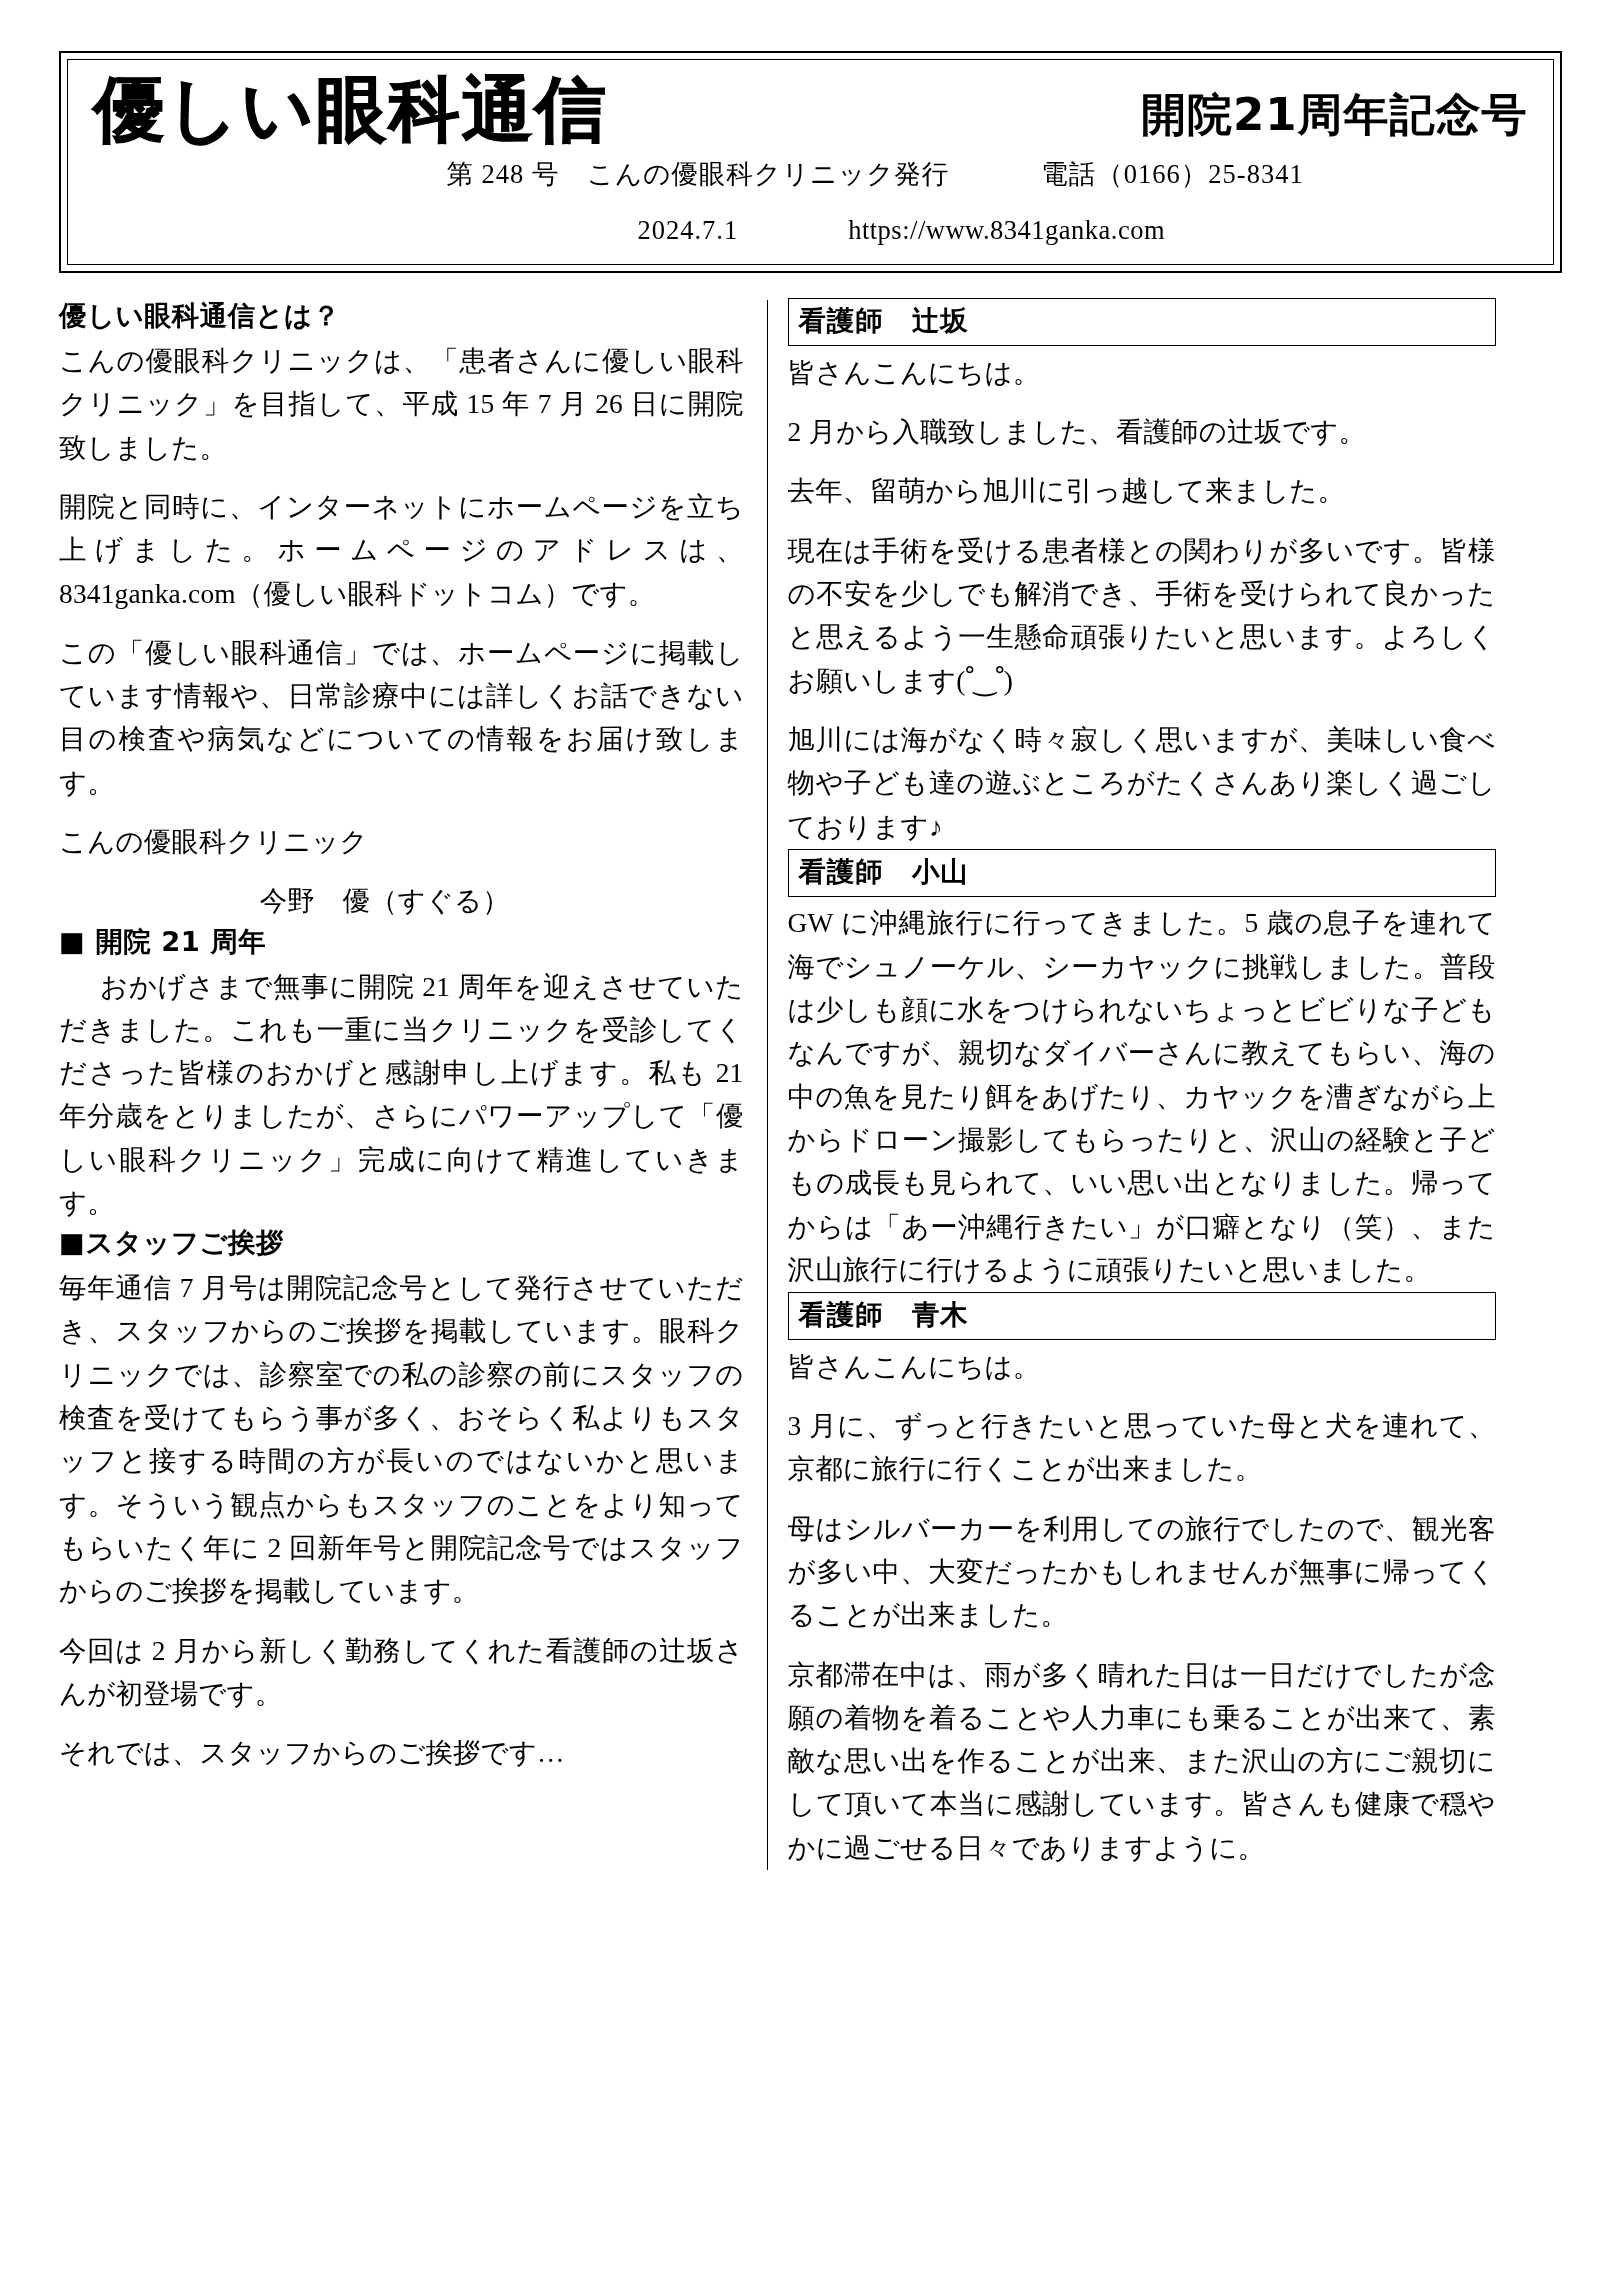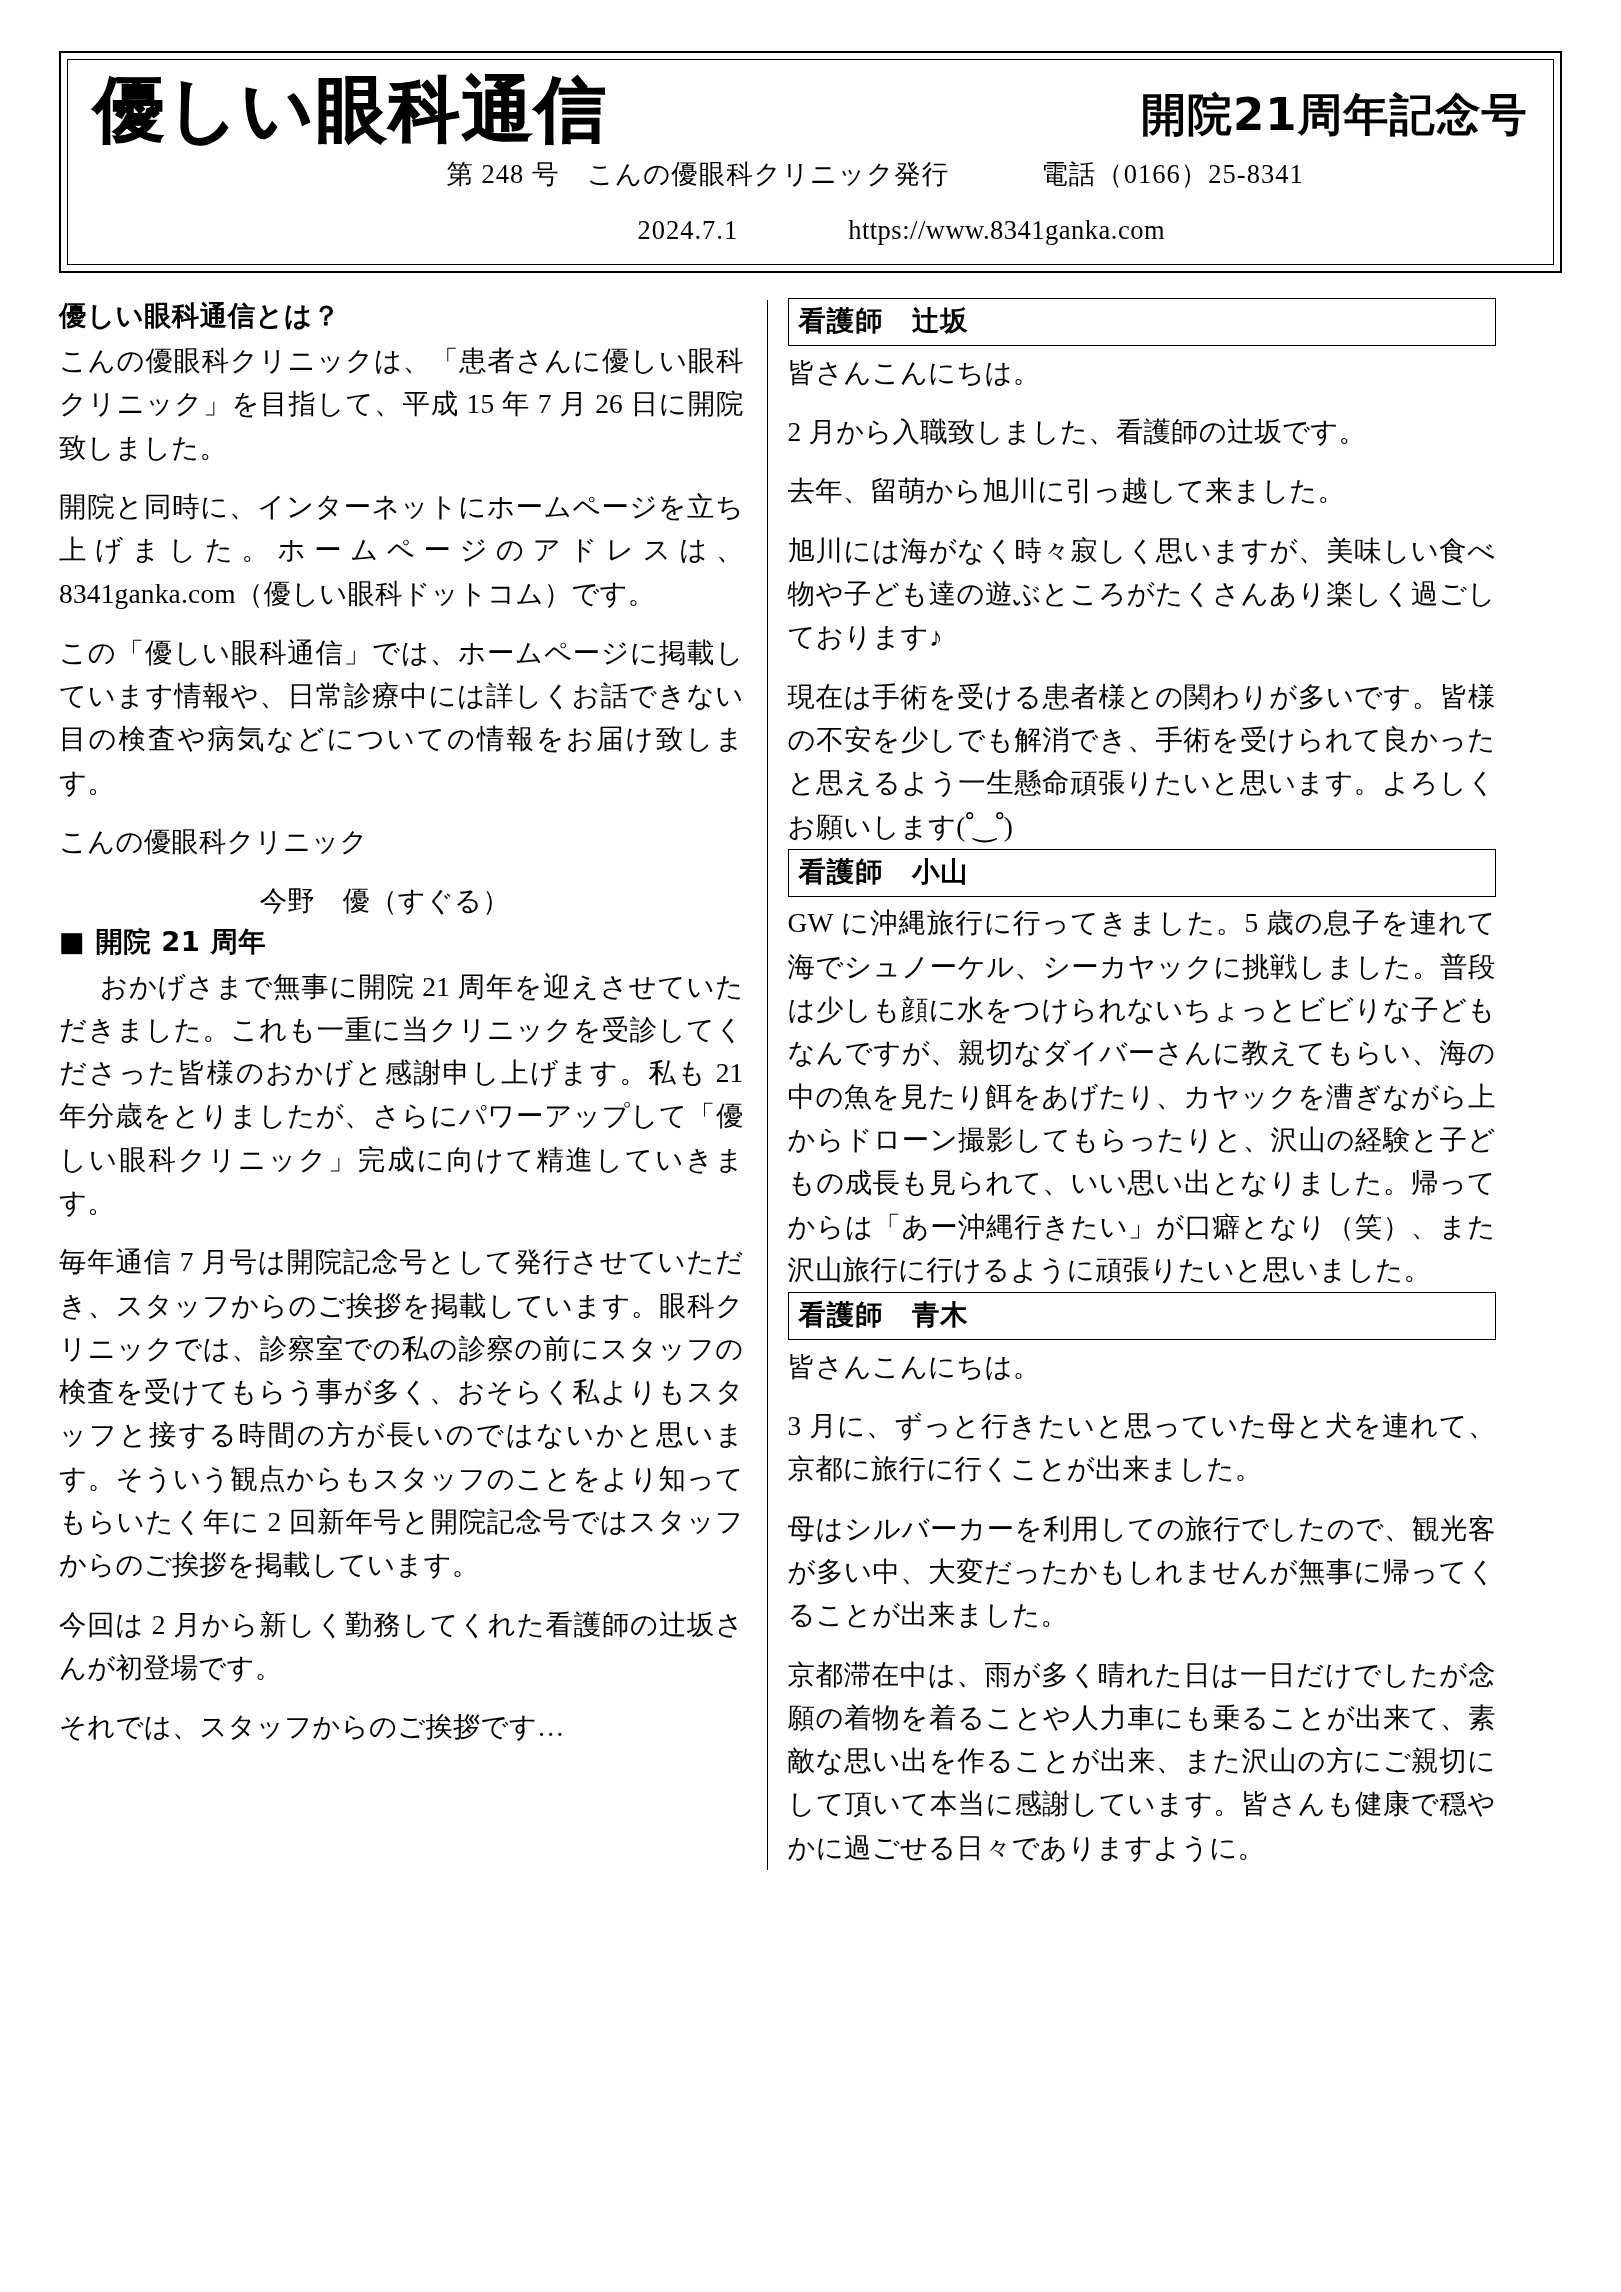--- a/index.html
+++ b/index.html
@@ -183,36 +183,37 @@
       <h2 class="sec">優しい眼科通信とは？</h2>
       <p class="body">こんの優眼科クリニックは、「患者さんに優しい眼科クリニック」を目指して、平成 15 年 7 月 26 日に開院致しました。</p>
       <p class="body">開院と同時に、インターネットにホームページを立ち上げました。ホームページのアドレスは、8341ganka.com（優しい眼科ドットコム）です。</p>
       <p class="body">この「優しい眼科通信」では、ホームページに掲載しています情報や、日常診療中には詳しくお話できない目の検査や病気などについての情報をお届け致します。</p>
       <p class="body right">こんの優眼科クリニック</p>
       <p class="body right2">今野　優（すぐる）</p>
 
       <h2 class="sec sec-gap">■ 開院 21 周年</h2>
       <p class="body indent">おかげさまで無事に開院 21 周年を迎えさせていただきました。これも一重に当クリニックを受診してくださった皆様のおかげと感謝申し上げます。私も 21 年分歳をとりましたが、さらにパワーアップして「優しい眼科クリニック」完成に向けて精進していきます。</p>
 
+      <h2 class="sec sec-gap">■スタッフご挨拶</h2>
       <p class="body">毎年通信 7 月号は開院記念号として発行させていただき、スタッフからのご挨拶を掲載しています。眼科クリニックでは、診察室での私の診察の前にスタッフの検査を受けてもらう事が多く、おそらく私よりもスタッフと接する時間の方が長いのではないかと思います。そういう観点からもスタッフのことをより知ってもらいたく年に 2 回新年号と開院記念号ではスタッフからのご挨拶を掲載しています。</p>
       <p class="body">今回は 2 月から新しく勤務してくれた看護師の辻坂さんが初登場です。</p>
       <p class="body">それでは、スタッフからのご挨拶です…</p>
     </div>
 
     <div class="divider"></div>
 
     <div class="col col-right">
 
       <div class="staff-block">
         <div class="staff-head">看護師　辻坂</div>
         <p class="body">皆さんこんにちは。</p>
         <p class="body">2 月から入職致しました、看護師の辻坂です。</p>
         <p class="body">去年、留萌から旭川に引っ越して来ました。</p>
+        <p class="body">現在は手術を受ける患者様との関わりが多いです。皆様の不安を少しでも解消でき、手術を受けられて良かったと思えるよう一生懸命頑張りたいと思います。よろしくお願いします(ﹾ‿ﹾ)</p>
         <p class="body">旭川には海がなく時々寂しく思いますが、美味しい食べ物や子ども達の遊ぶところがたくさんあり楽しく過ごしております♪</p>
-        <p class="body">現在は手術を受ける患者様との関わりが多いです。皆様の不安を少しでも解消でき、手術を受けられて良かったと思えるよう一生懸命頑張りたいと思います。よろしくお願いします(ﹾ‿ﹾ)</p>
       </div>
 
       <div class="staff-block">
         <div class="staff-head">看護師　小山</div>
         <p class="body">GW に沖縄旅行に行ってきました。5 歳の息子を連れて海でシュノーケル、シーカヤックに挑戦しました。普段は少しも顔に水をつけられないちょっとビビりな子どもなんですが、親切なダイバーさんに教えてもらい、海の中の魚を見たり餌をあげたり、カヤックを漕ぎながら上からドローン撮影してもらったりと、沢山の経験と子どもの成長も見られて、いい思い出となりました。帰ってからは「あー沖縄行きたい」が口癖となり（笑）、また沢山旅行に行けるように頑張りたいと思いました。</p>
       </div>
 
       <div class="staff-block">
         <div class="staff-head">看護師　青木</div>
         <p class="body">皆さんこんにちは。</p>

